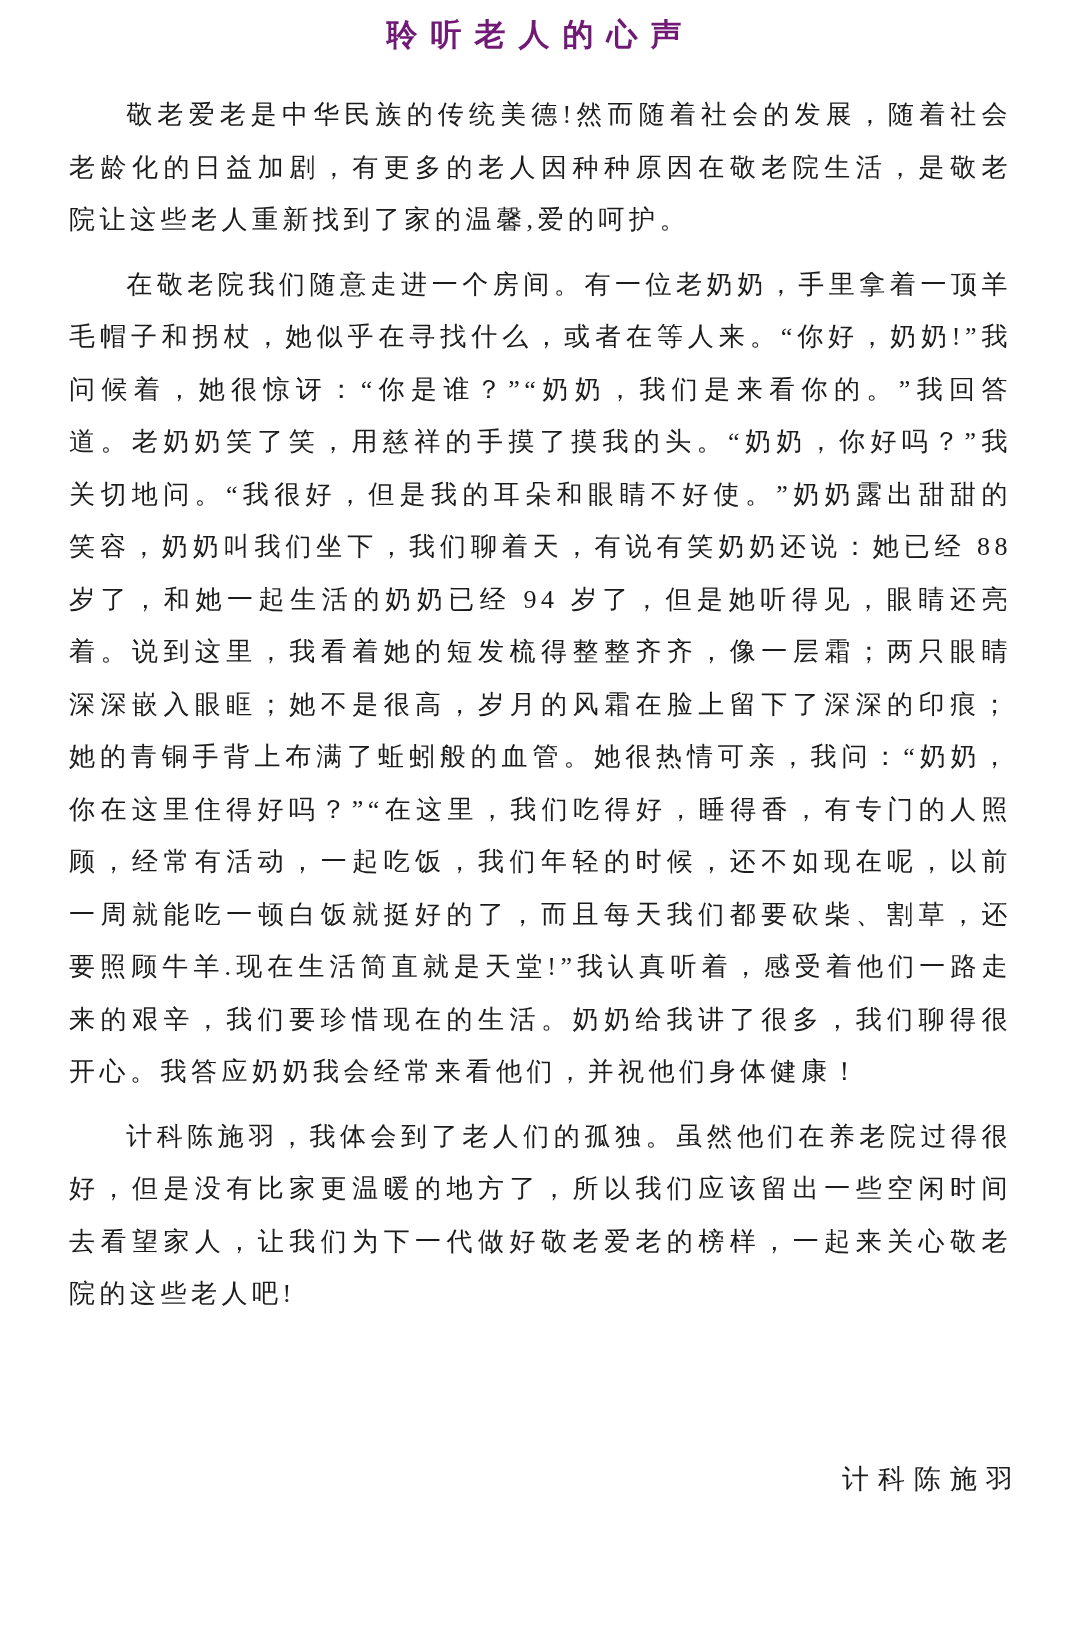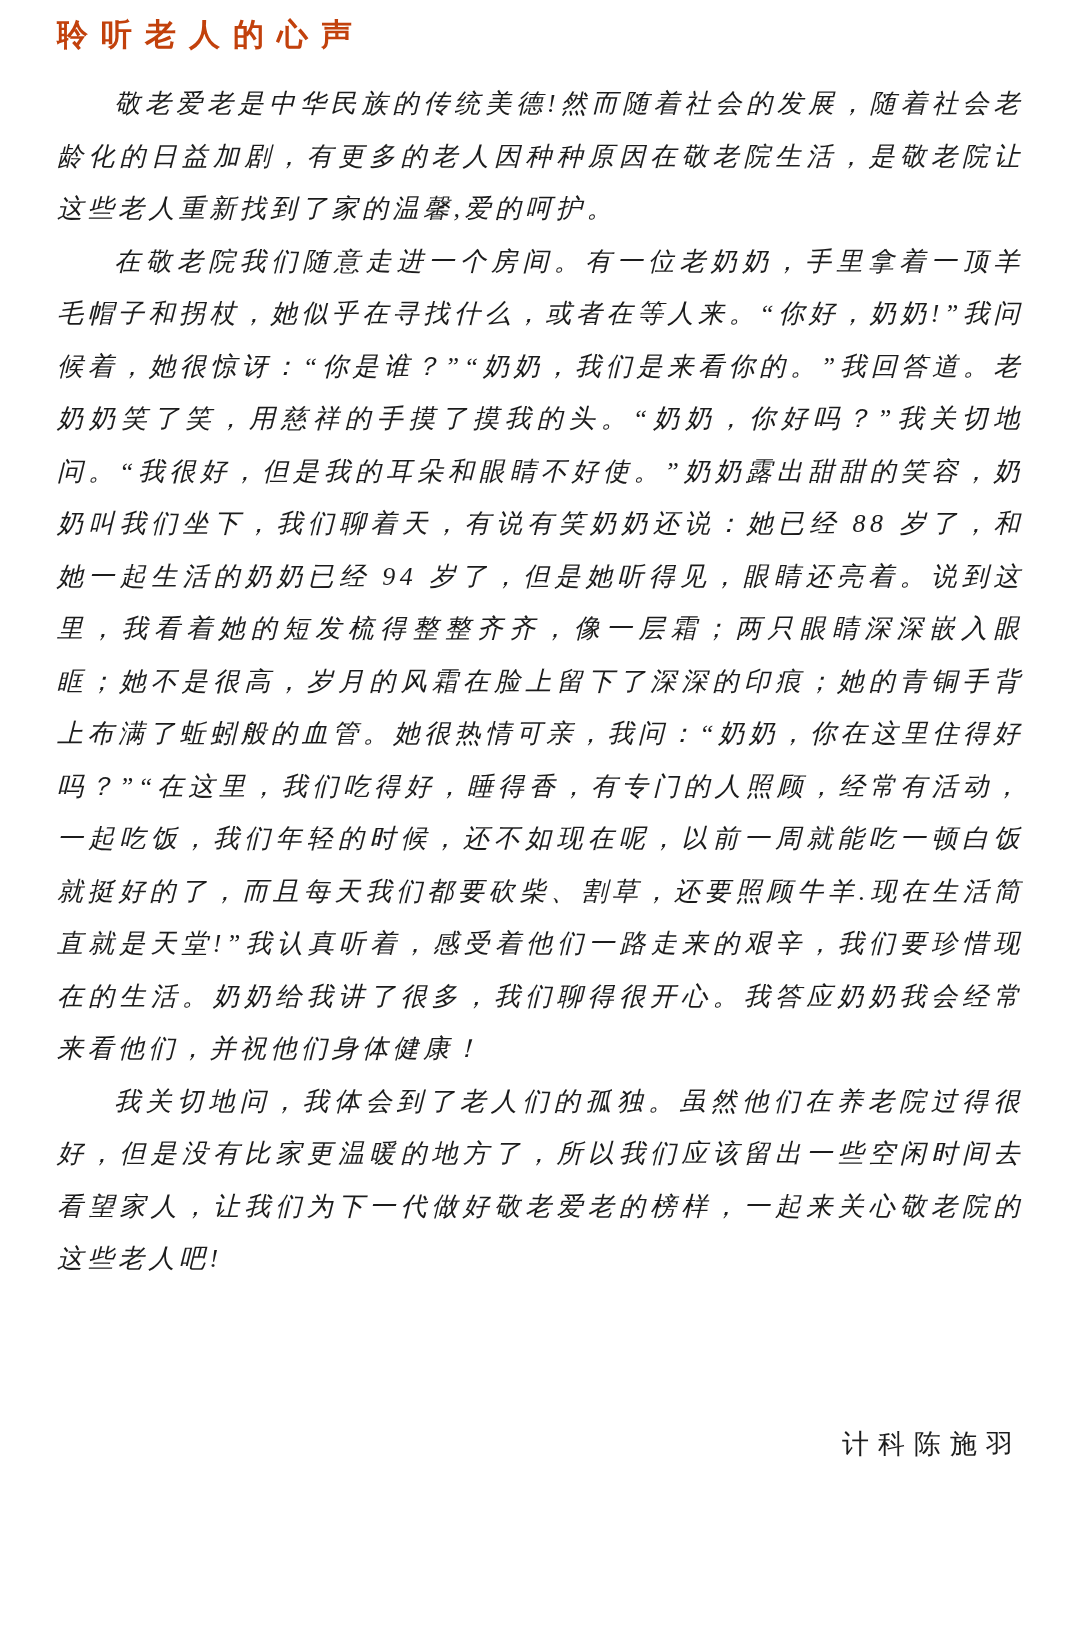--- a/index.html
+++ b/index.html
@@ -15,36 +15,36 @@
     overflow: hidden;
   }
   .page {
     box-sizing: border-box;
     width: 1080px;
     height: 1646px;
     padding: 14px 56px 0 57px;
     background: #ffffff;
   }
   .title {
-    margin: 0 0 22px 0;
+    margin: 0 0 33px 0;
+    text-align: center;
     font-size: 31px;
     font-weight: 600;
     letter-spacing: 13px;
-    color: #c2410c;
+    color: #701a75;
   }
   .para {
-    margin: 0;
+    margin: 12px;
     font-size: 26px;
     line-height: 52.5px;
     letter-spacing: 4.5px;
     text-align: justify;
     text-indent: 2.2em;
     color: #1c1c1c;
     word-break: break-all;
-    font-style: italic;
   }
   .signature {
     margin-top: 140px;
     text-align: right;
     font-size: 27px;
     letter-spacing: 9px;
     padding-right: 2px;
     color: #1c1c1c;
   }
 </style>
@@ -52,16 +52,16 @@
 <body>
 
 <div class="page">
   <h1 class="title">聆听老人的心声</h1>
 
   <p class="para">敬老爱老是中华民族的传统美德!然而随着社会的发展，随着社会老龄化的日益加剧，有更多的老人因种种原因在敬老院生活，是敬老院让这些老人重新找到了家的温馨,爱的呵护。</p>
 
 
   <p class="para">在敬老院我们随意走进一个房间。有一位老奶奶，手里拿着一顶羊毛帽子和拐杖，她似乎在寻找什么，或者在等人来。“你好，奶奶!”我问候着，她很惊讶：“你是谁？”“奶奶，我们是来看你的。”我回答道。老奶奶笑了笑，用慈祥的手摸了摸我的头。“奶奶，你好吗？”我关切地问。“我很好，但是我的耳朵和眼睛不好使。”奶奶露出甜甜的笑容，奶奶叫我们坐下，我们聊着天，有说有笑奶奶还说：她已经 88 岁了，和她一起生活的奶奶已经 94 岁了，但是她听得见，眼睛还亮着。说到这里，我看着她的短发梳得整整齐齐，像一层霜；两只眼睛深深嵌入眼眶；她不是很高，岁月的风霜在脸上留下了深深的印痕；她的青铜手背上布满了蚯蚓般的血管。她很热情可亲，我问：“奶奶，你在这里住得好吗？”“在这里，我们吃得好，睡得香，有专门的人照顾，经常有活动，一起吃饭，我们年轻的时候，还不如现在呢，以前一周就能吃一顿白饭就挺好的了，而且每天我们都要砍柴、割草，还要照顾牛羊.现在生活简直就是天堂!”我认真听着，感受着他们一路走来的艰辛，我们要珍惜现在的生活。奶奶给我讲了很多，我们聊得很开心。我答应奶奶我会经常来看他们，并祝他们身体健康！</p>
 
-  <p class="para">我关切地问，我体会到了老人们的孤独。虽然他们在养老院过得很好，但是没有比家更温暖的地方了，所以我们应该留出一些空闲时间去看望家人，让我们为下一代做好敬老爱老的榜样，一起来关心敬老院的这些老人吧!</p>
+  <p class="para">计科陈施羽，我体会到了老人们的孤独。虽然他们在养老院过得很好，但是没有比家更温暖的地方了，所以我们应该留出一些空闲时间去看望家人，让我们为下一代做好敬老爱老的榜样，一起来关心敬老院的这些老人吧!</p>
 
   <div class="signature">计科陈施羽</div>
 </div>
 
 </body></html>

